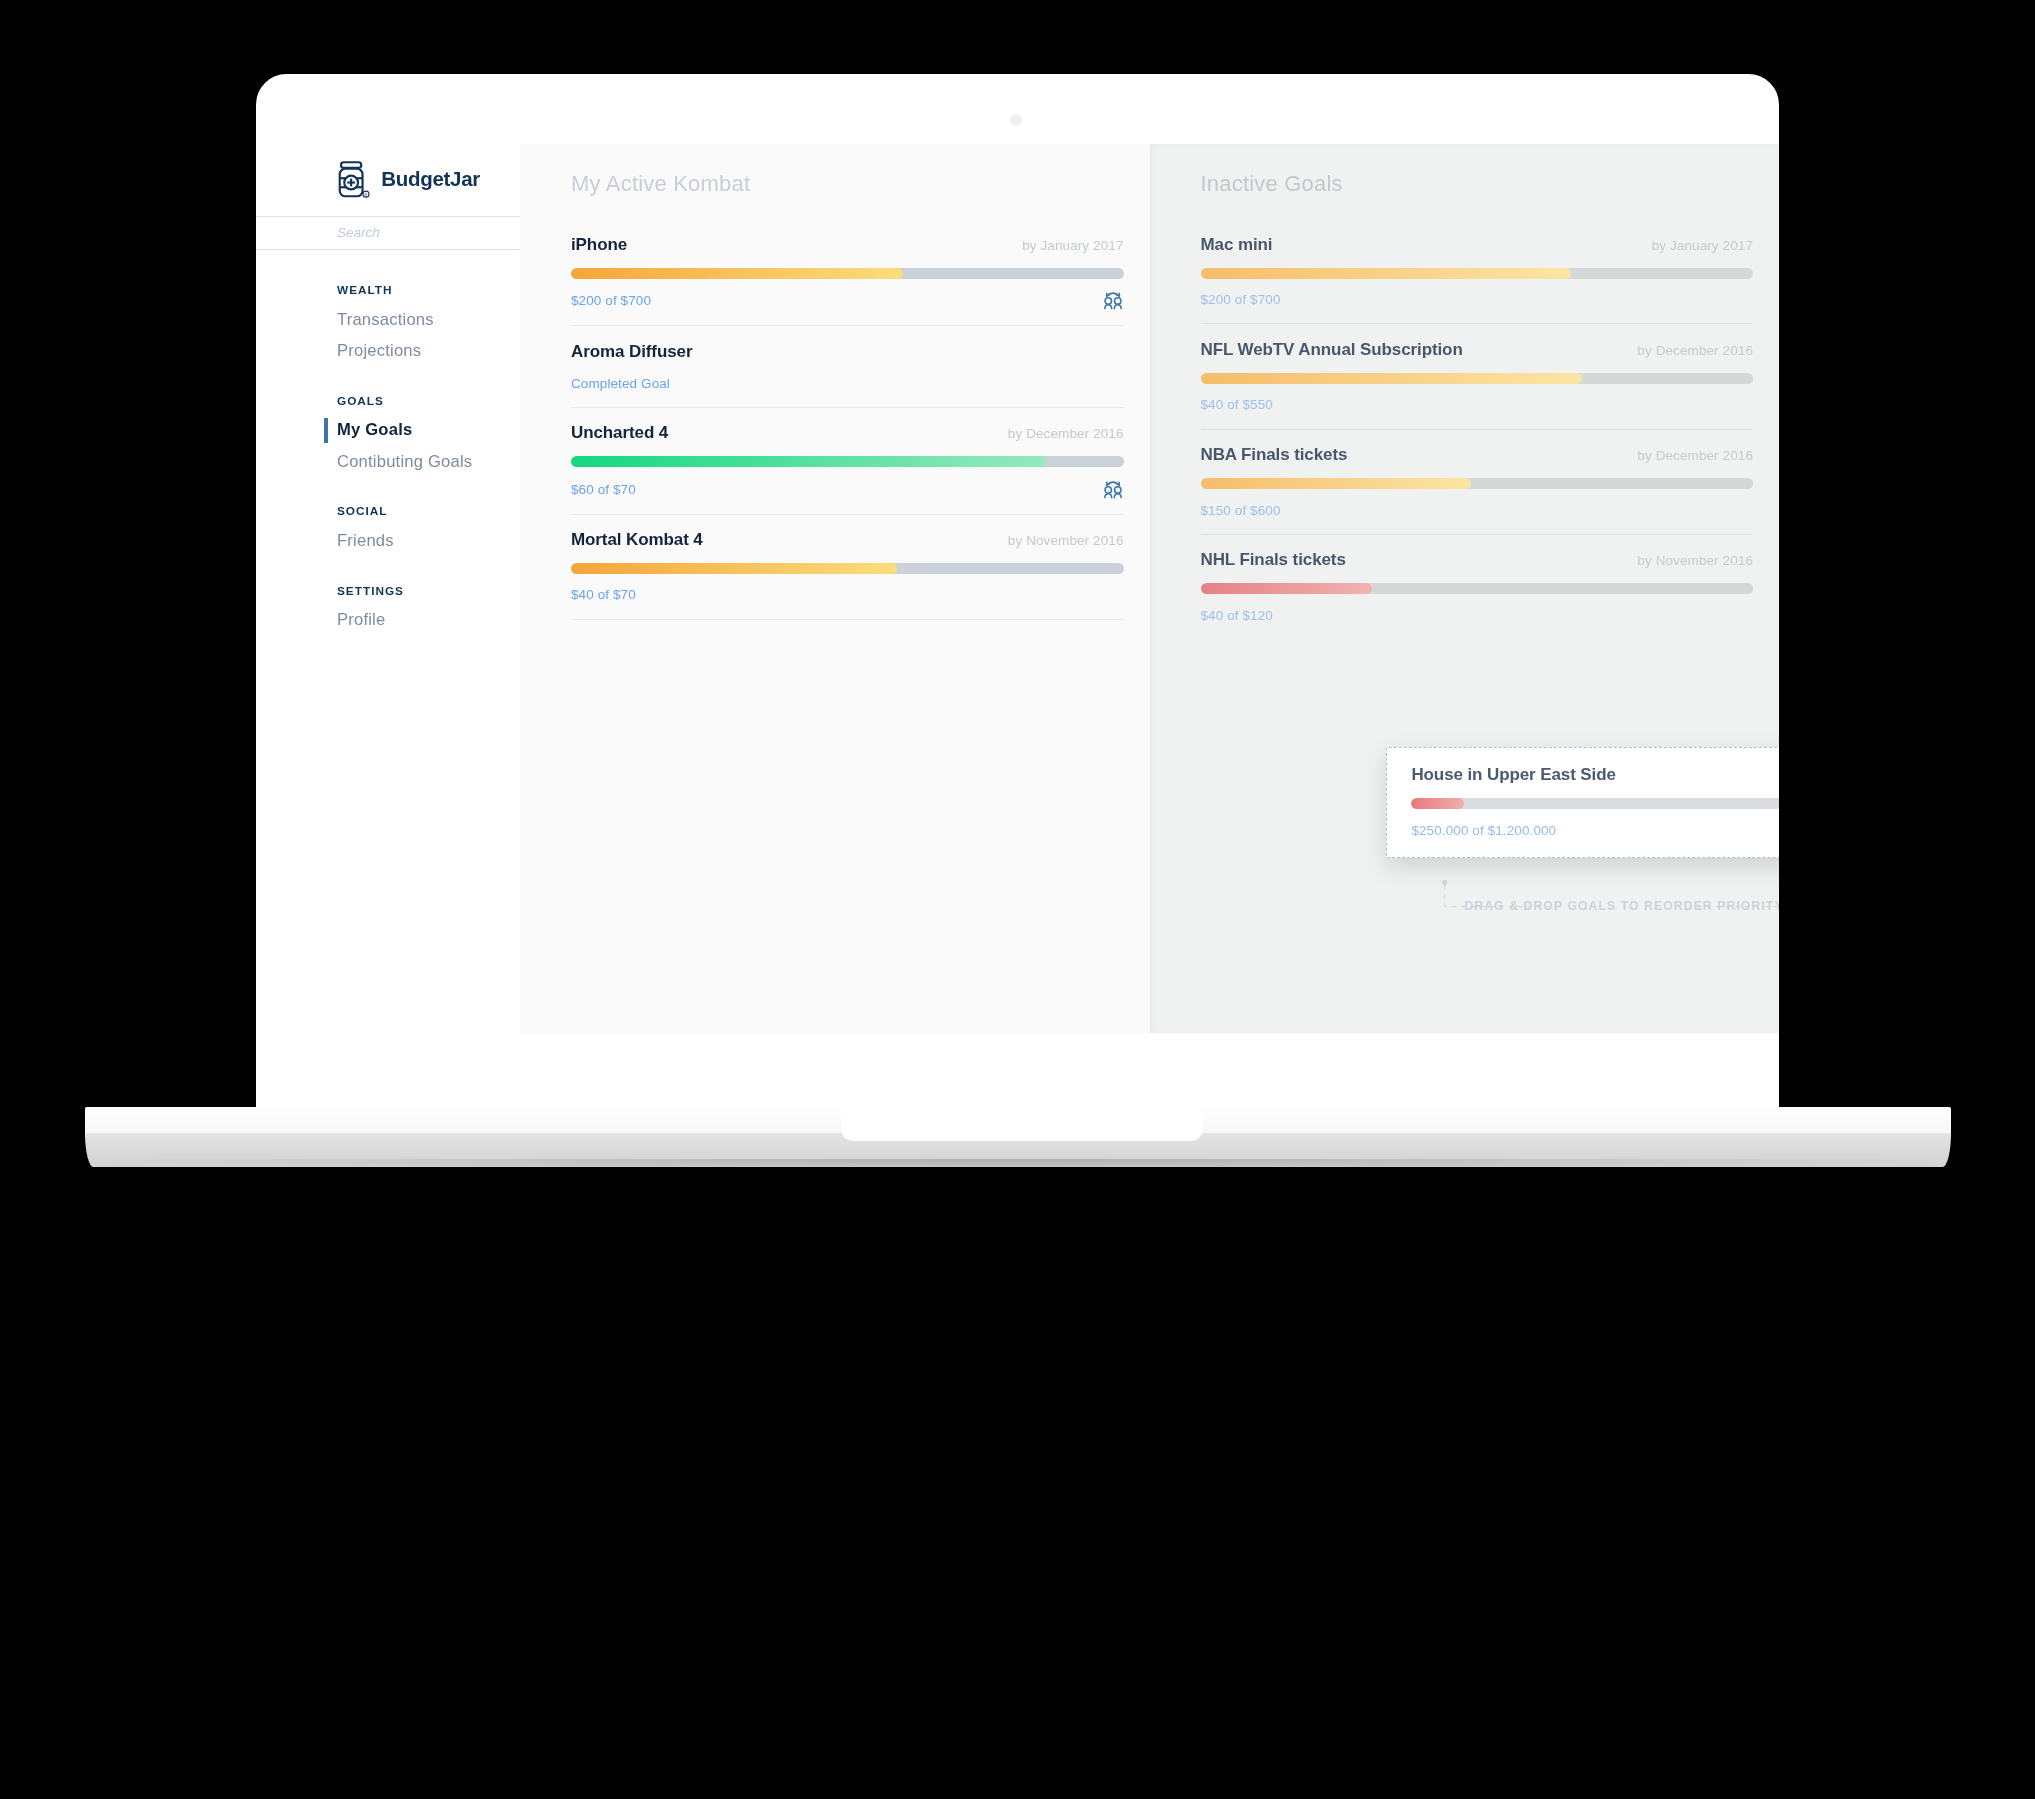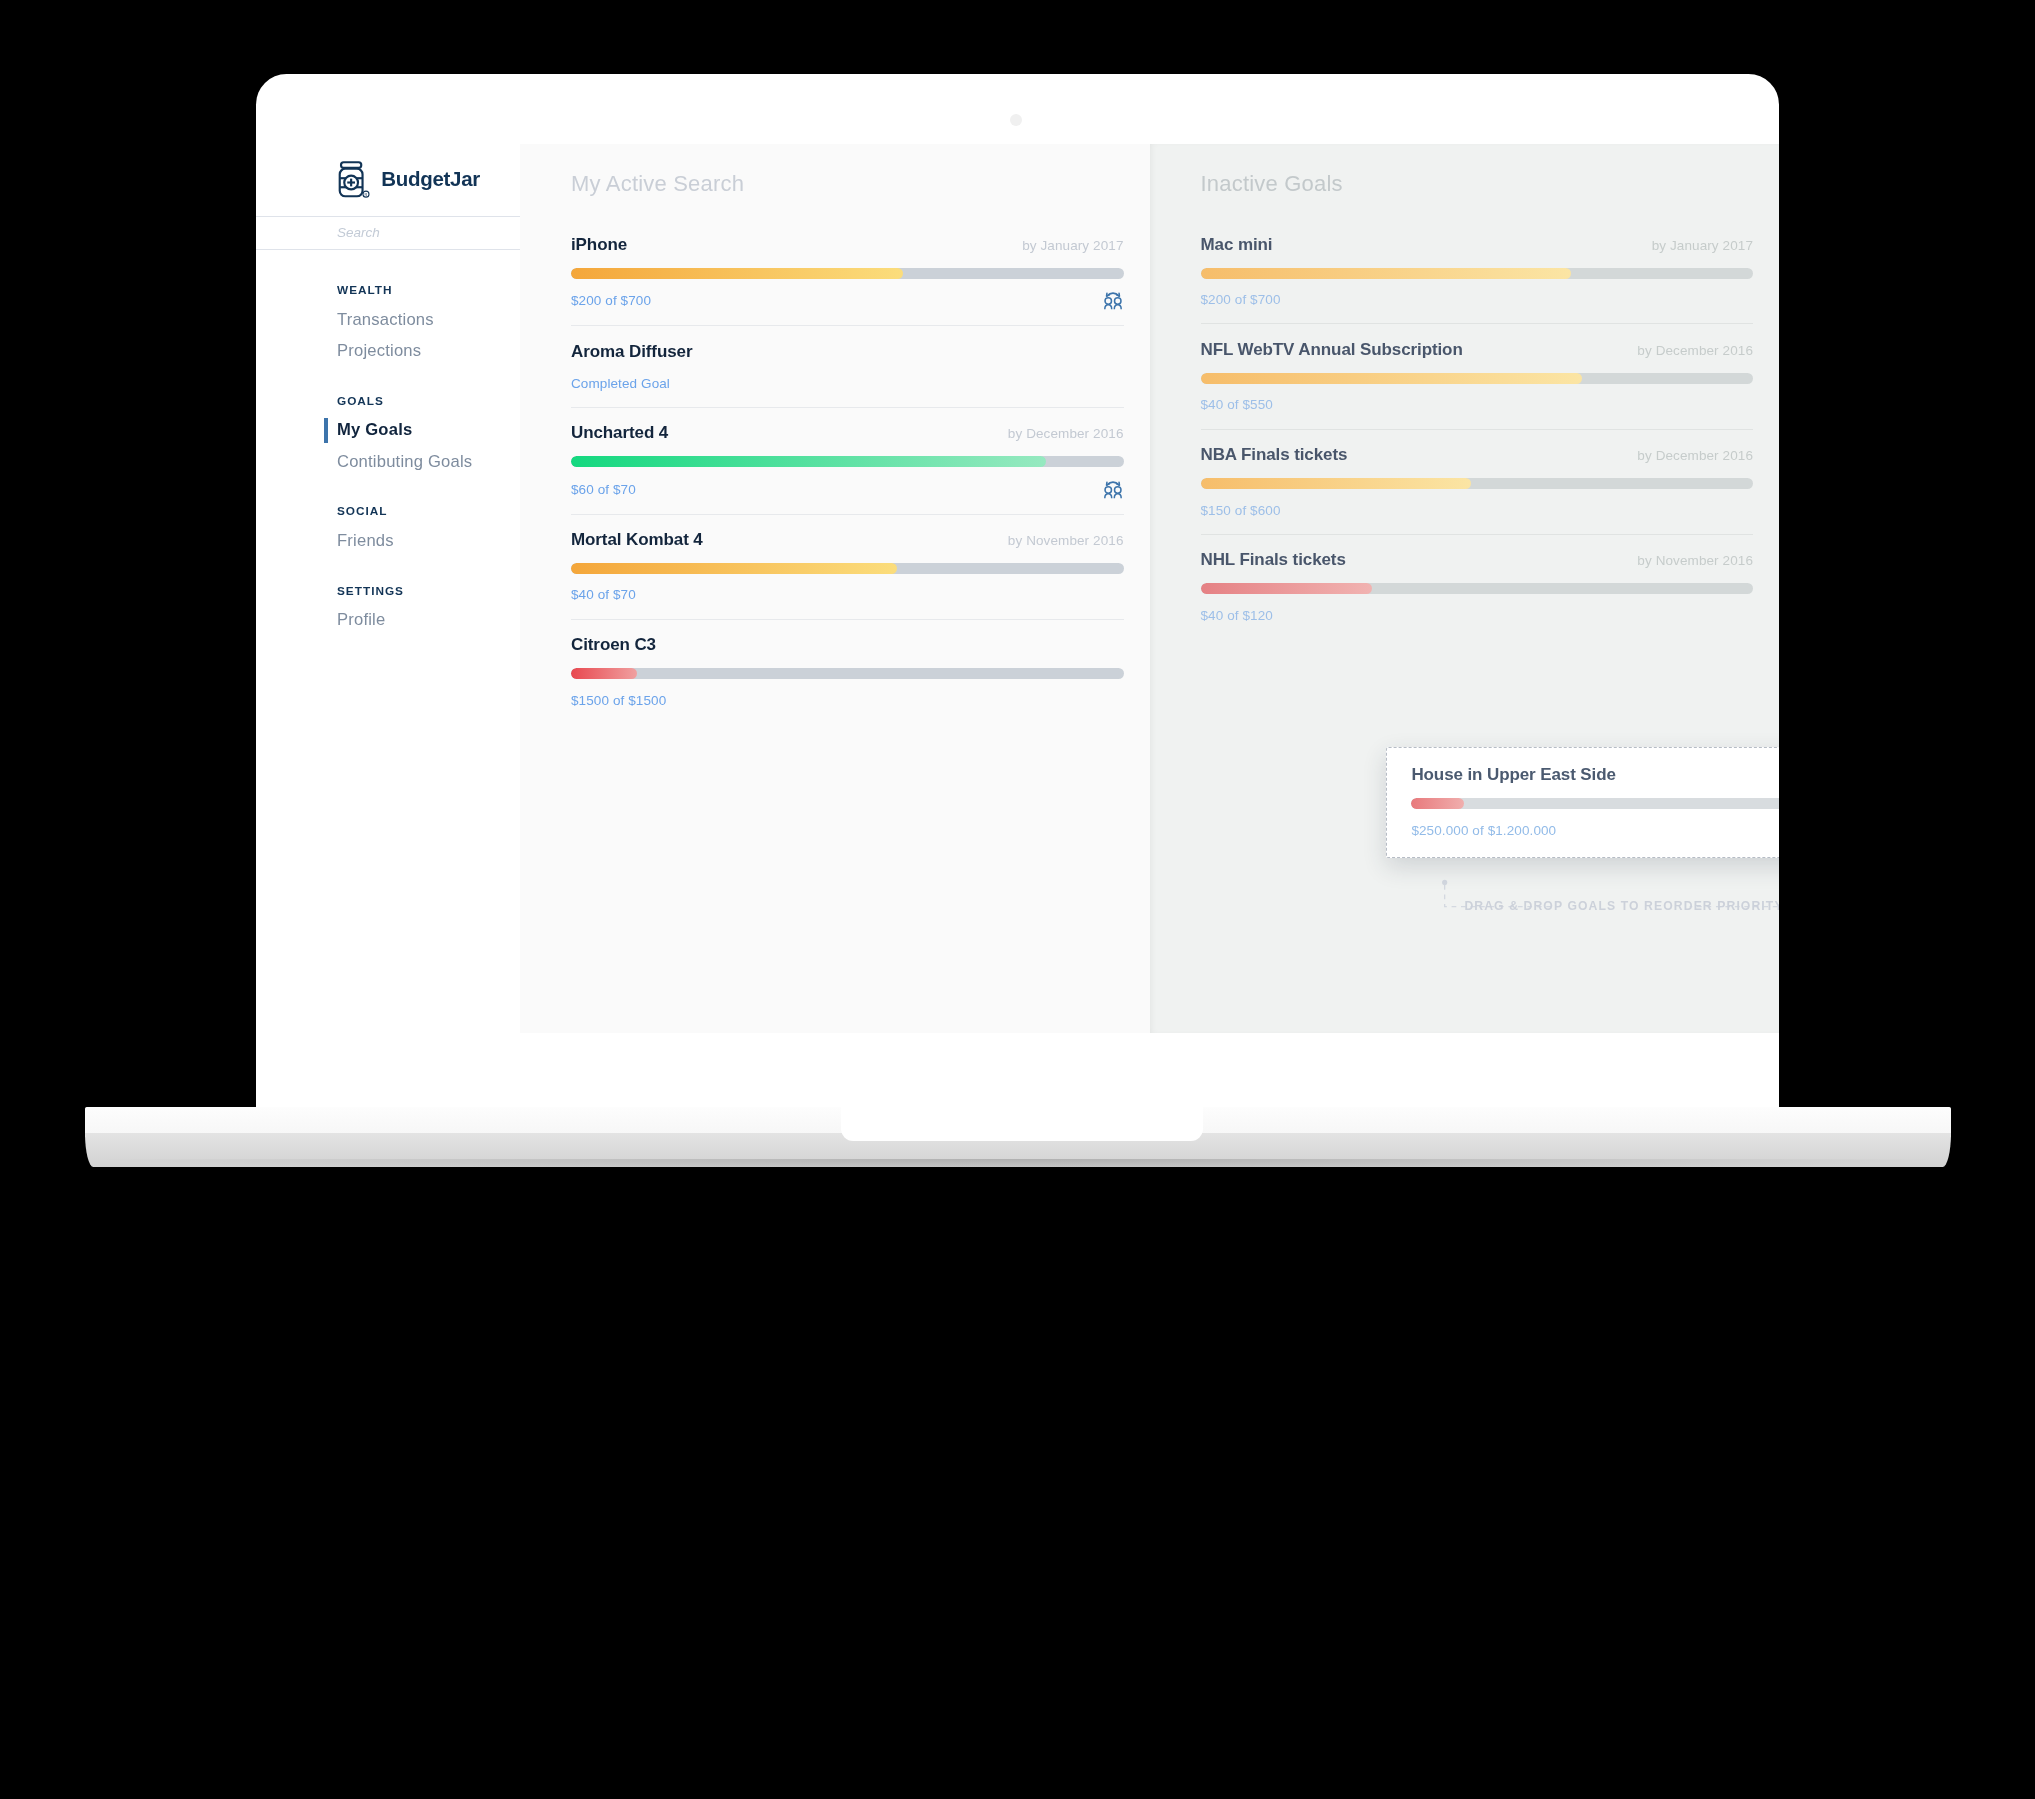--- a/index.html
+++ b/index.html
@@ -347,21 +347,21 @@
         <div class="nav-item">Friends</div>
 
         <div class="nav-section-title spaced">SETTINGS</div>
         <div class="nav-item">Profile</div>
       </div>
     </div>
 
     <div class="content">
 
       <div class="col col-active">
-        <div class="col-title">My Active Search</div>
+        <div class="col-title">My Active Kombat</div>
 
         <div class="goal">
           <div class="goal-head">
             <span class="goal-name">iPhone</span>
             <span class="goal-due">by January 2017</span>
           </div>
           <div class="bar-row">
             <div class="track">
               <div class="fill fill-orange" style="width:60%"></div>
             </div>
@@ -426,34 +426,20 @@
           <div class="bar-row">
             <div class="track">
               <div class="fill fill-orange" style="width:59%"></div>
             </div>
           </div>
           <div class="goal-foot">
             <span class="goal-amount">$40 of $70</span>
           </div>
         </div>
 
-        <div class="goal" style="border-bottom:0">
-          <div class="goal-head">
-            <span class="goal-name">Citroen C3</span>
-            <span class="goal-due"></span>
-          </div>
-          <div class="bar-row">
-            <div class="track">
-              <div class="fill fill-red" style="width:12%"></div>
-            </div>
-          </div>
-          <div class="goal-foot">
-            <span class="goal-amount">$1500 of $1500</span>
-          </div>
-        </div>
       </div>
 
       <div class="col col-inactive">
         <div class="col-title">Inactive Goals</div>
 
         <div class="goal">
           <div class="goal-head">
             <span class="goal-name">Mac mini</span>
             <span class="goal-due">by January 2017</span>
           </div>

